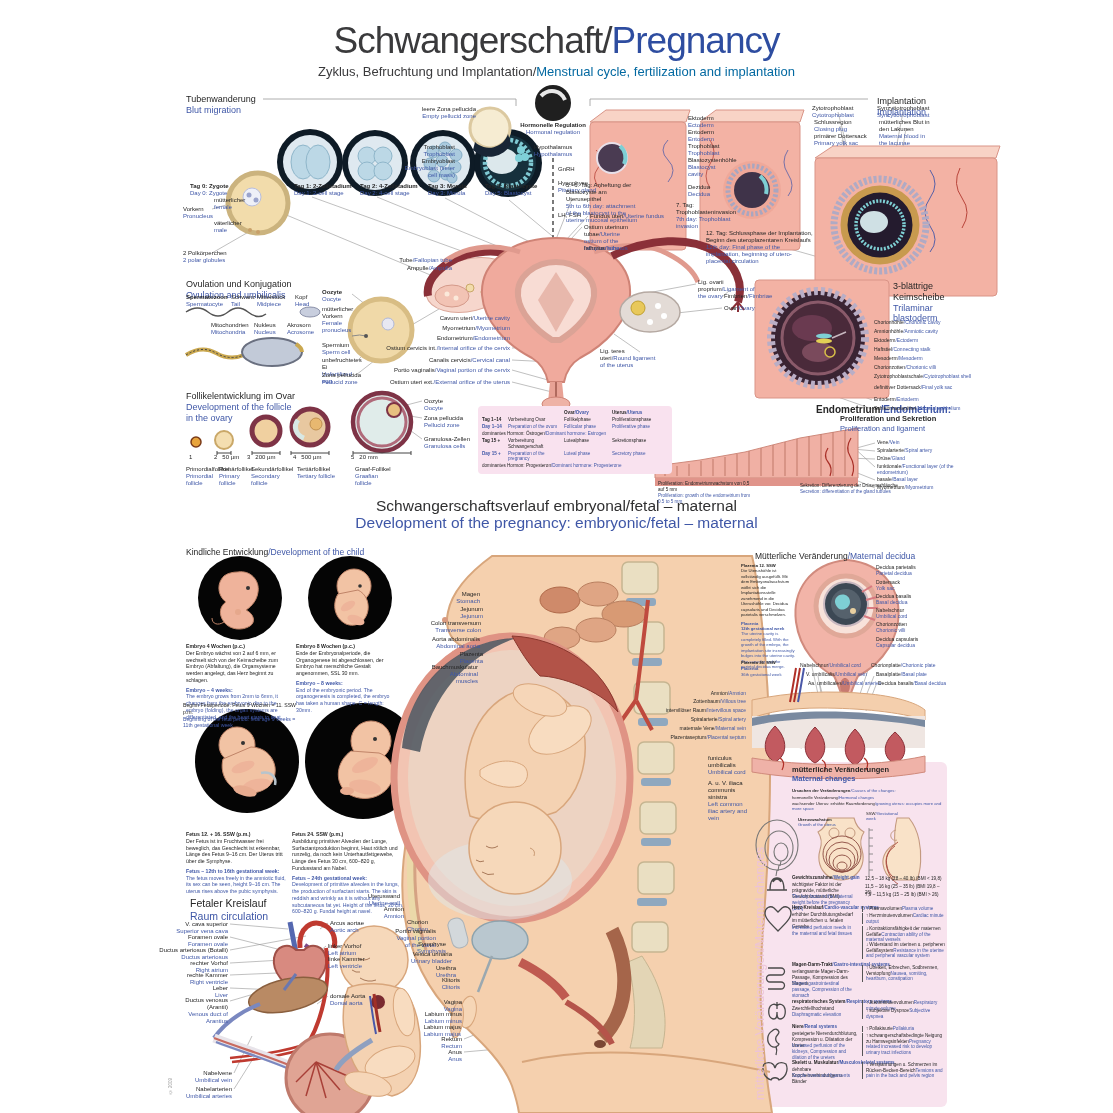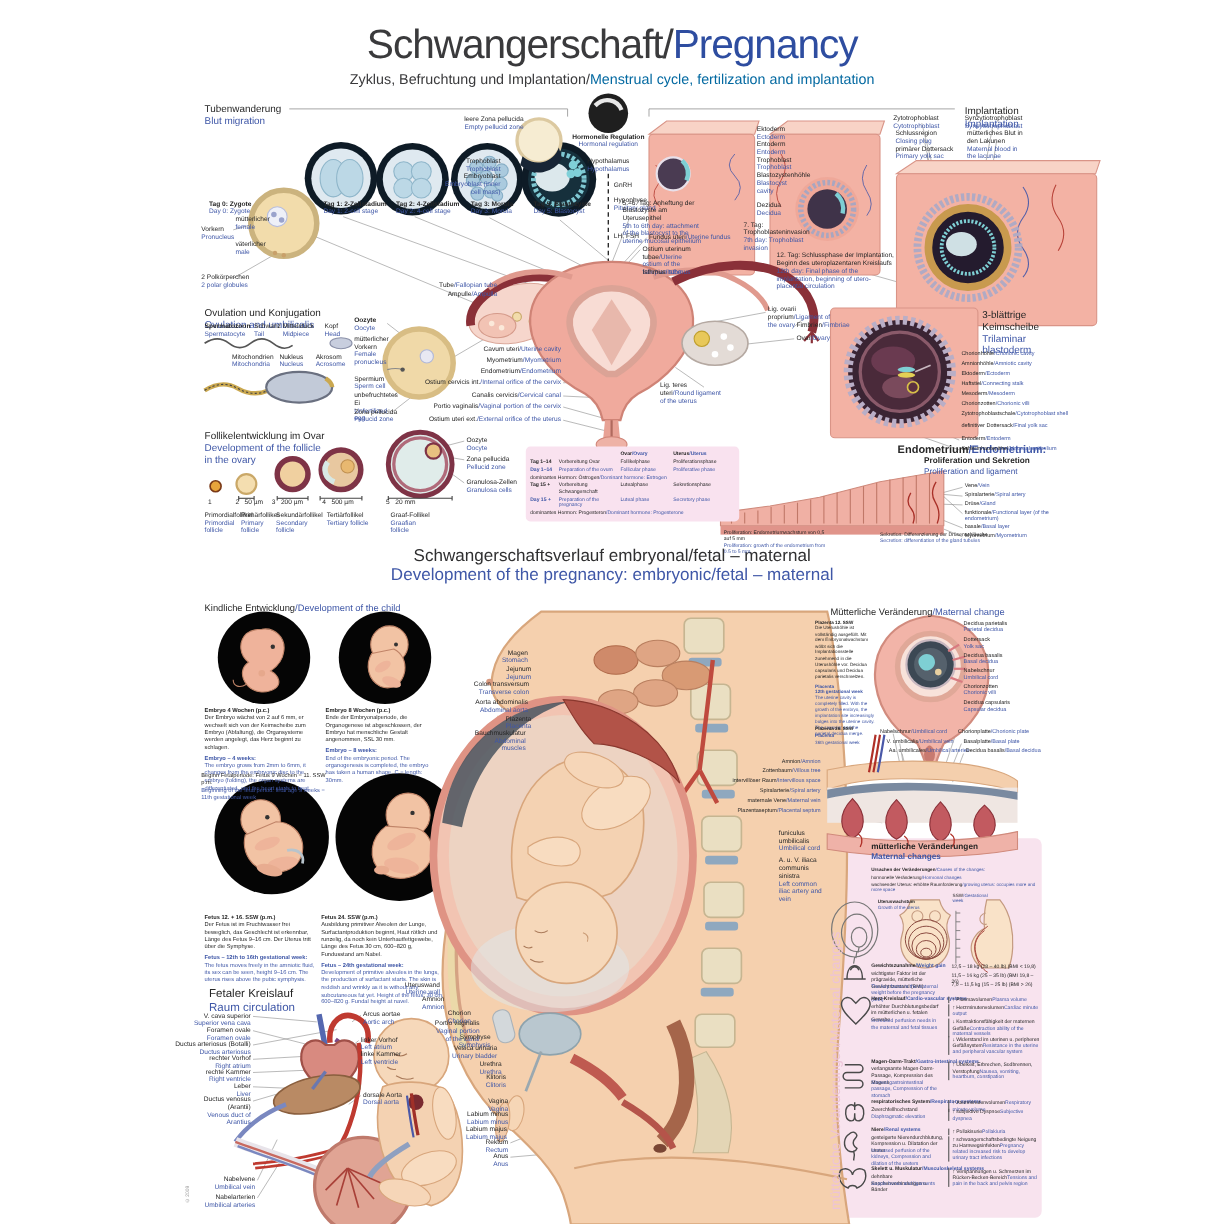--- a/index.html
+++ b/index.html
@@ -671,21 +671,21 @@
   </div>
 <div class="hd inl" style="left:816px;top:404px;font-size:10px;font-weight:bold">
  <span class="de">Endometrium</span><span class="en">Endometrium:</span></div>
 <div class="hd" style="left:840px;top:414px;font-size:7.5px;font-weight:bold">
  <span class="de">Proliferation und Sekretion</span></div>
 <div class="hd" style="left:840px;top:424px;font-size:7.5px">
  <span class="en">Proliferation and ligament</span></div>
 <div class="hd inl" style="left:186px;top:547px;font-size:8.5px">
  <span class="de">Kindliche Entwicklung</span><span class="en">Development of the child</span></div>
 <div class="hd inl" style="left:755px;top:551px;font-size:8.5px">
- <span class="de">Mütterliche Veränderung</span><span class="en">Maternal change</span></div>
+ <span class="de">Mütterliche Veränderung</span><span class="en">Maternal decidua</span></div>
 <div class="hd two" style="left:190px;top:897px;font-size:10.5px">
  <span class="de">Fetaler Kreislauf</span>
     <span class="en">Raum circulation</span>
   </div>
 
 
 <div style="display:contents"><div class="lb two bd" style="left: 190px; top: 183px;">
       <span class="de">Tag 0: Zygote</span>
       <span class="en">Day 0: Zygote</span>
     </div><div class="lb two bd" style="left: 294px; top: 183px;">

